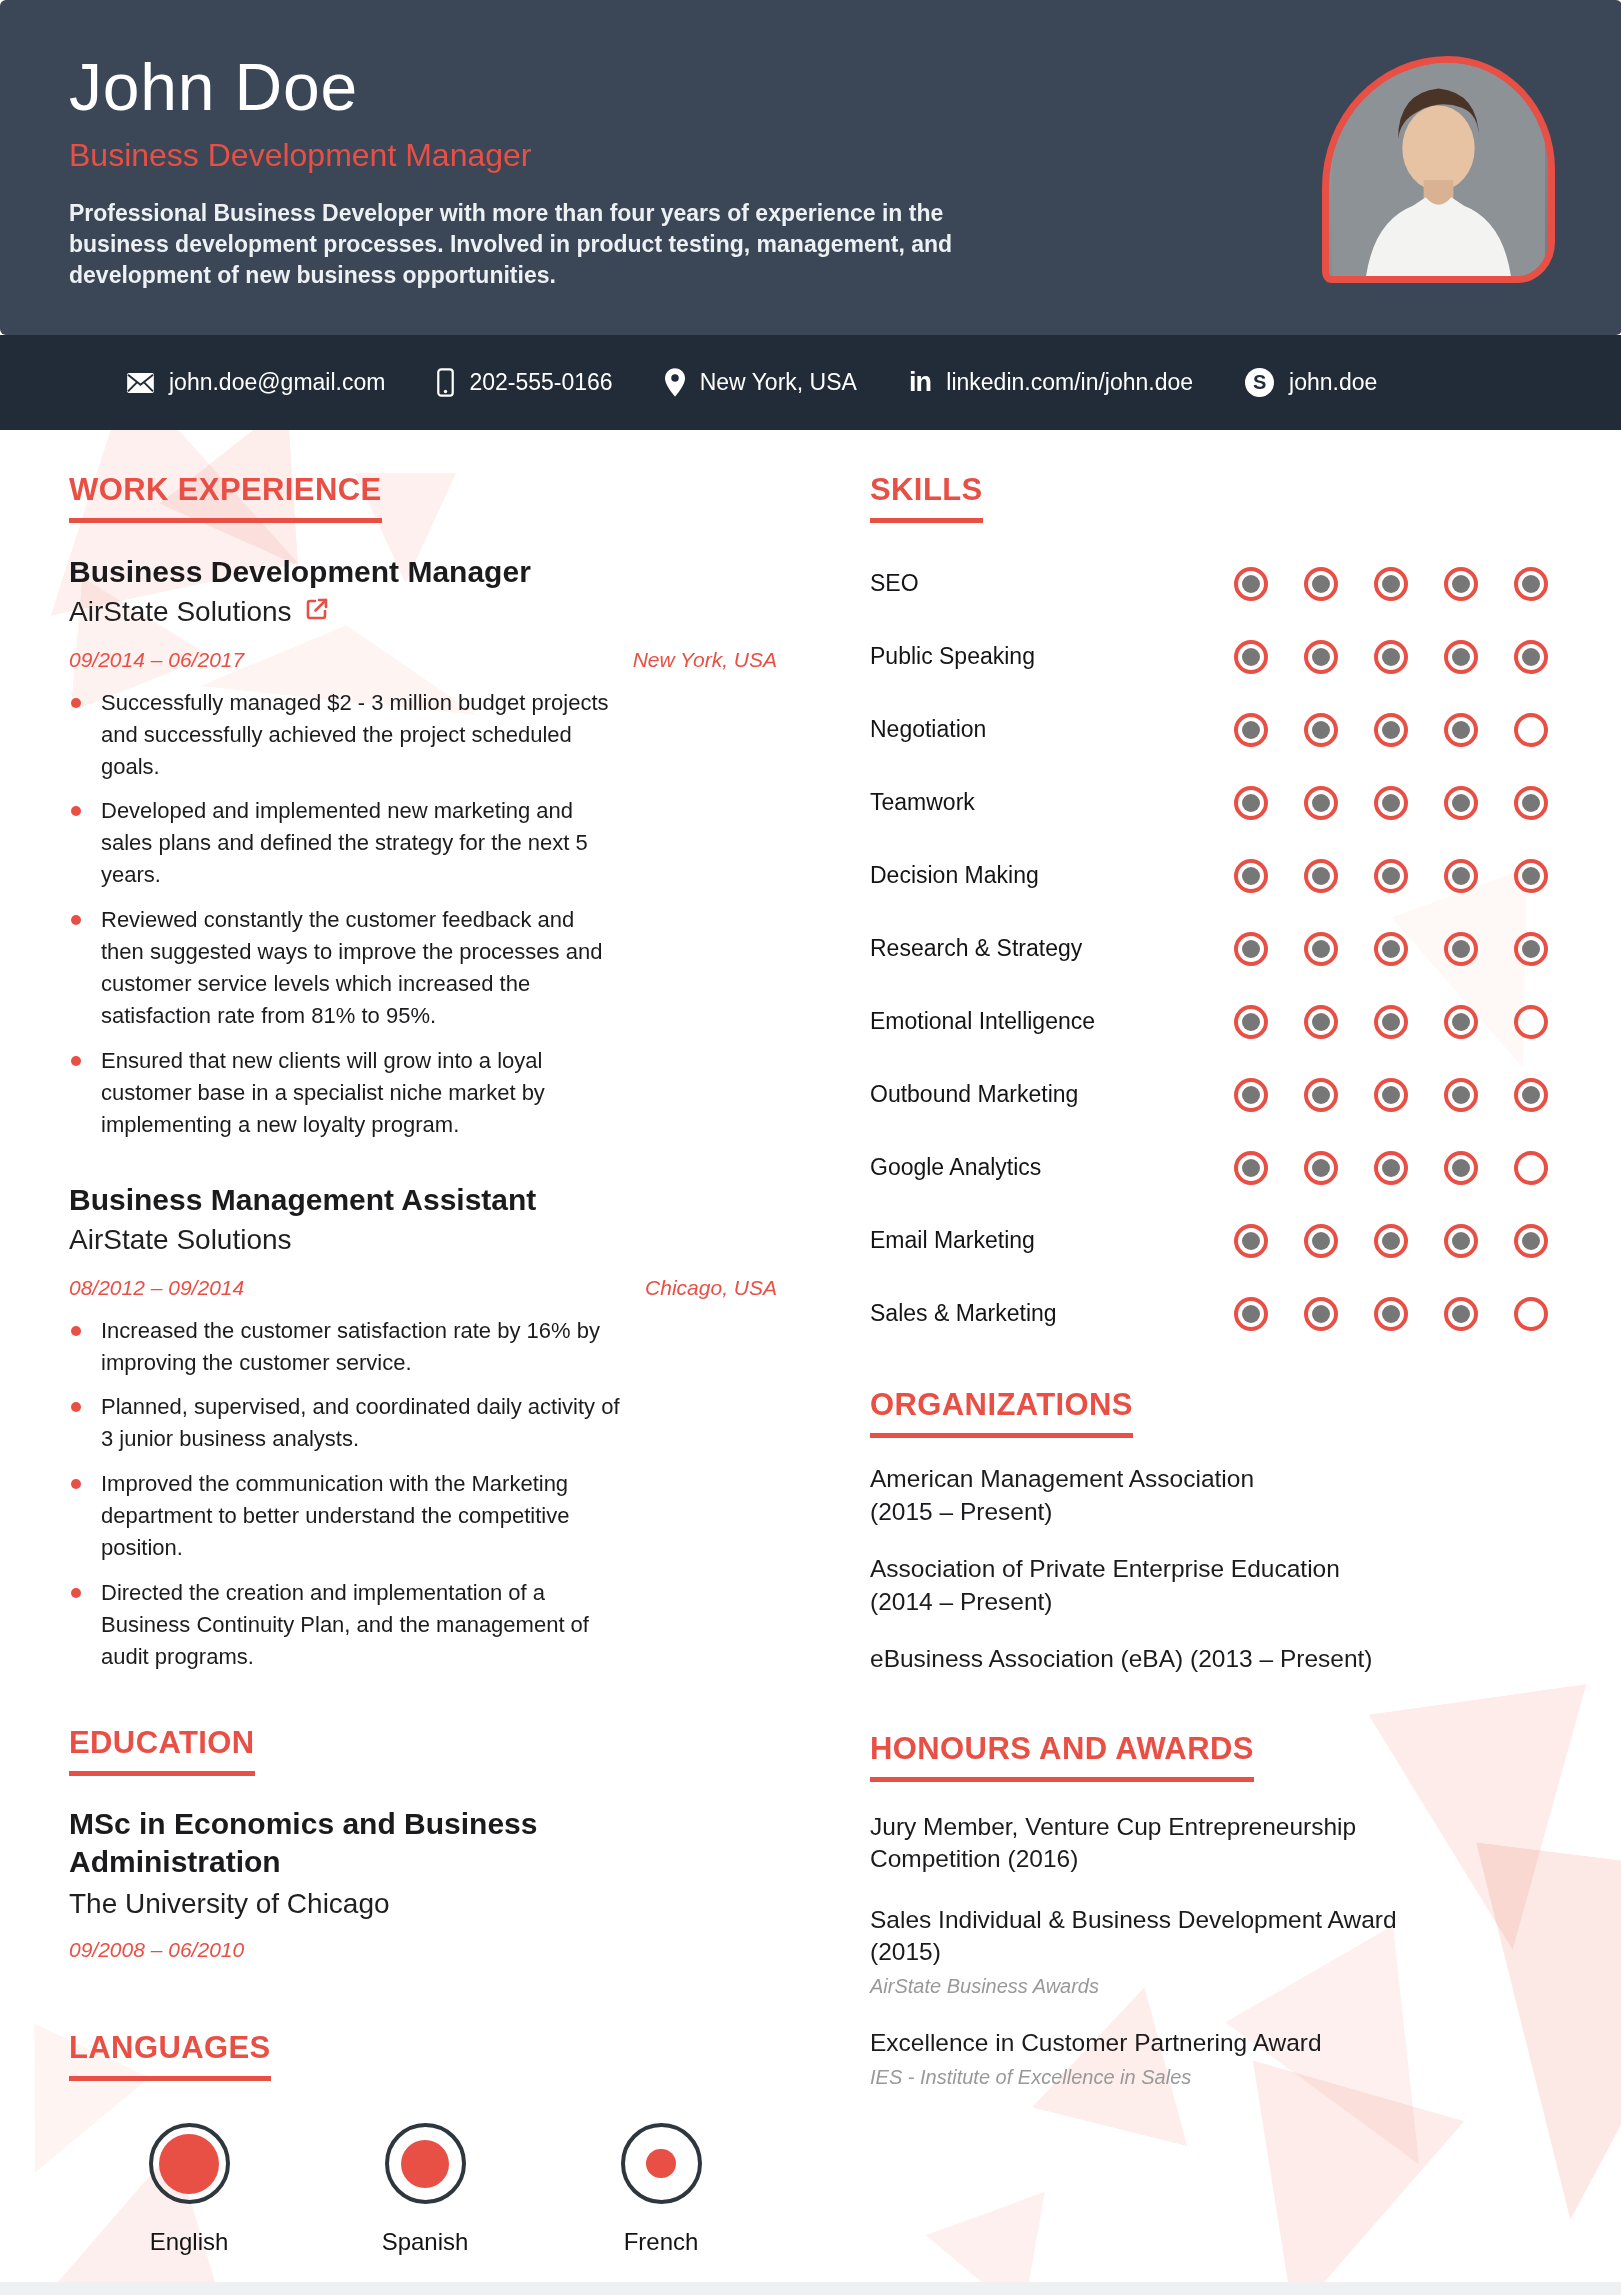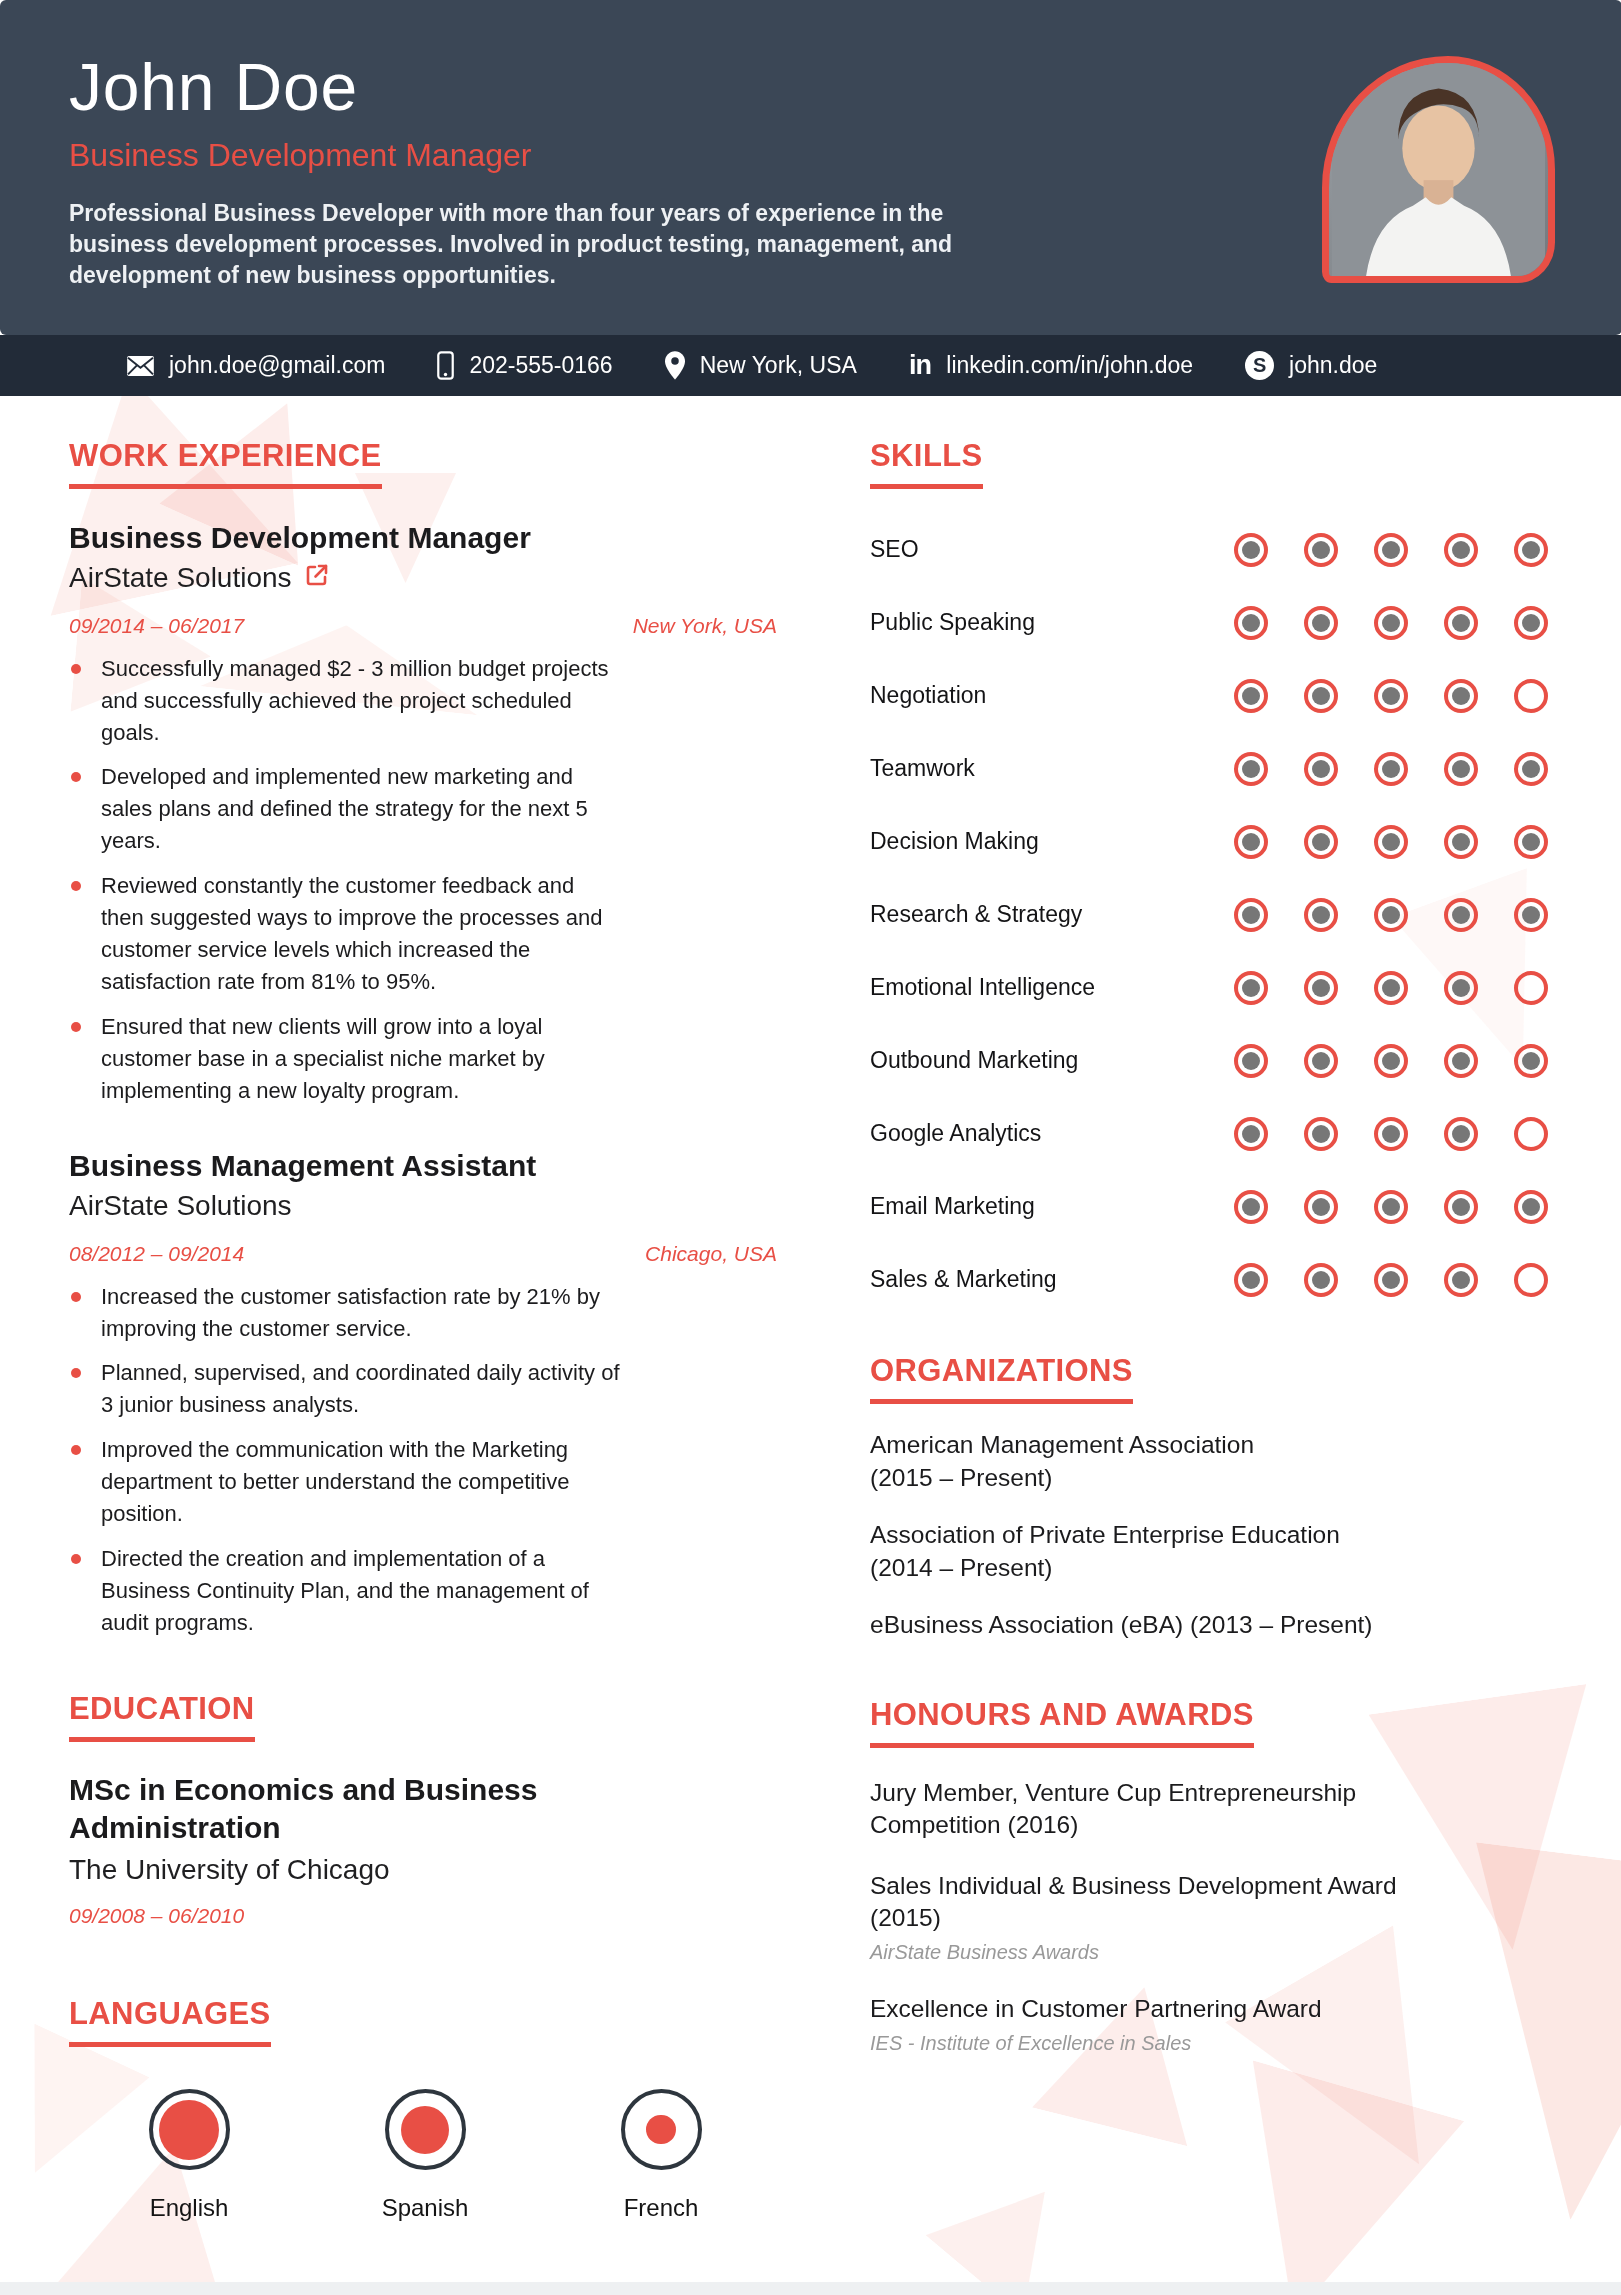--- a/index.html
+++ b/index.html
@@ -24,21 +24,21 @@
   .hero h1{font-size:66px;font-weight:400;color:#ffffff;letter-spacing:0.8px;}
   .hero .job-title{font-size:32px;font-weight:500;color:var(--accent);margin-top:12px;}
   .hero .summary{margin-top:24px;max-width:946px;font-size:23px;line-height:31px;color:#eef1f4;font-weight:700;}
   .photo-frame{position:absolute;top:56px;right:67px;width:233px;height:227px;
     border:7.6px solid var(--accent);
     border-radius:54% 46% 16% 4% / 58% 50% 18% 5%;
     overflow:hidden;background:linear-gradient(140deg,#9aa0a5 0%,#84898e 60%,#74797e 100%);}
   .photo-frame svg{width:100%;height:100%;display:block;}
 
   
-  .contact-bar{position:relative;z-index:1;height:61px;background:var(--bar_bg);display:flex;align-items:center;padding-left:127px;gap:52px;}
+  .contact-bar{position:relative;z-index:1;height:95px;background:var(--bar_bg);display:flex;align-items:center;padding-left:127px;gap:52px;}
   .c-item{display:flex;align-items:center;gap:15px;color:#ffffff;font-size:23px;}
   .c-icon{display:flex;align-items:center;justify-content:center;}
   .in-glyph{font-size:27px;font-weight:800;color:#fff;line-height:1;letter-spacing:-0.8px;}
   .skype-glyph{width:29px;height:29px;border-radius:50%;background:#fff;color:var(--bar_bg);font-weight:800;font-size:20px;display:flex;align-items:center;justify-content:center;}
 
   
   .content{position:relative;z-index:1;display:flex;padding:42px 42px 0 69px;gap:93px;}
   .col-left{width:708px;flex:none;}
   .col-right{flex:1;min-width:0;}
 
@@ -199,21 +199,21 @@
         <div class="job">
           <h3>Business Management Assistant</h3>
           <div class="company-row">
             <span>AirState Solutions</span>
           </div>
           <div class="meta-row">
             <span>08/2012 – 09/2014</span>
             <span>Chicago, USA</span>
           </div>
           <ul>
-            <li>Increased the customer satisfaction rate by 21% by improving the customer service.</li>
+            <li>Increased the customer satisfaction rate by 16% by improving the customer service.</li>
             <li>Planned, supervised, and coordinated daily activity of 3 junior business analysts.</li>
             <li>Improved the communication with the Marketing department to better understand the competitive position.</li>
             <li>Directed the creation and implementation of a Business Continuity Plan, and the management of audit programs.</li>
           </ul>
         </div>
       </section>
 
       <section class="edu">
         <h2 class="sec-heading">EDUCATION</h2>
         <div class="degree">MSc in Economics and Business

